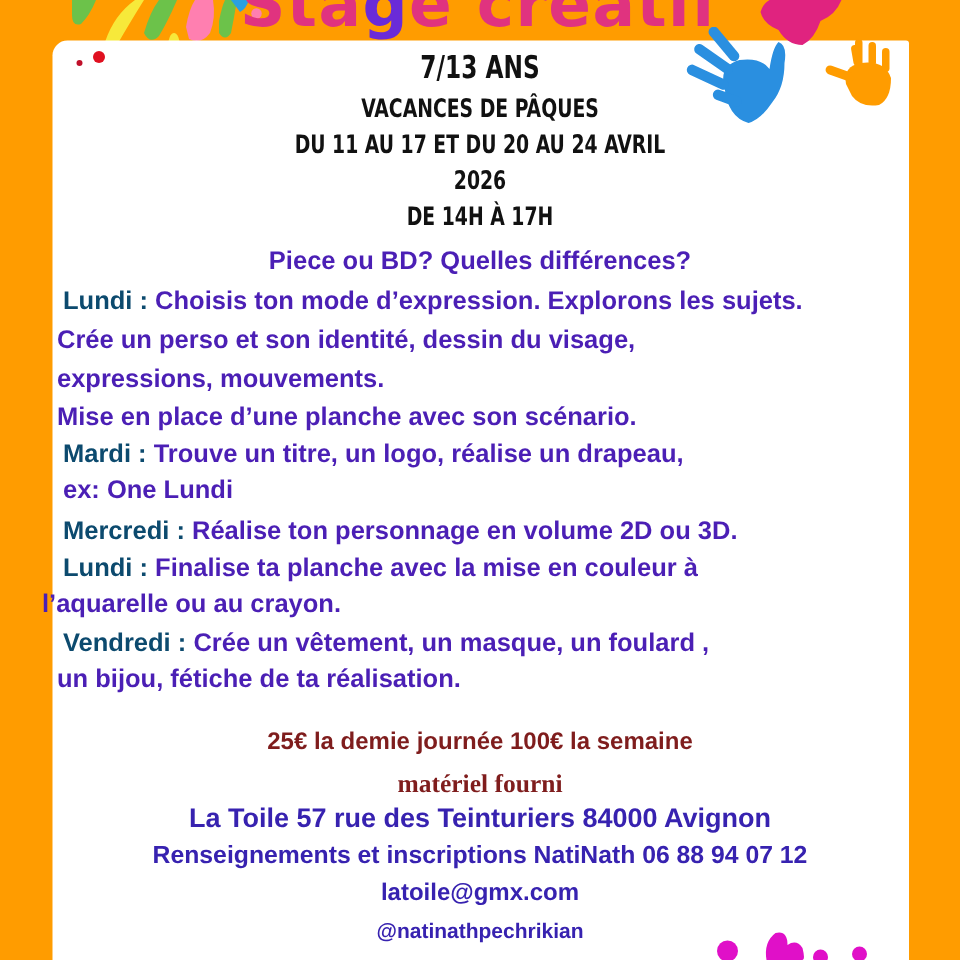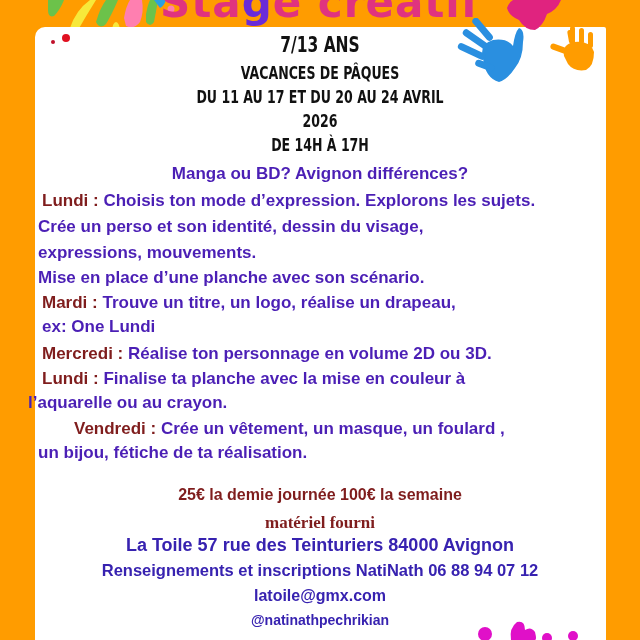--- a/index.html
+++ b/index.html
@@ -26,21 +26,21 @@
     .hdr.l3 { top: 87px; font-size: 17px; transform: scaleX(0.82); }
     .hdr.l4 { top: 111px; font-size: 17px; transform: scaleX(0.82); }
     .hdr.l5 { top: 135px; font-size: 17px; transform: scaleX(0.82); }
 
     .prog {
       position: absolute; left: 0; top: 162px; width: 640px;
       color: #4B1FB5; font-family: "Liberation Sans", sans-serif; font-weight: bold;
       font-size: 17px;
     }
     .prog .line { position: absolute; white-space: nowrap; }
-    .day { color: #7f1d1d; }
+    .day { color: #0c4a6e; }
     .price {
       position: absolute; left: 0; width: 640px; text-align: center; color: #7f1d1d;
       font-family: "Liberation Sans", sans-serif; font-weight: bold;
     }
     .contact {
       position: absolute; left: 0; width: 640px; text-align: center; color: #3722B0;
       font-family: "Liberation Sans", sans-serif; font-weight: bold;
     }
     svg.deco { position: absolute; }
   </style>
@@ -94,21 +94,21 @@
   </g>
 </svg>
 
 <div class="hdr l1">7/13 ANS</div>
 <div class="hdr l2">VACANCES DE PÂQUES</div>
 <div class="hdr l3">DU 11 AU 17 ET DU 20 AU 24 AVRIL</div>
 <div class="hdr l4">2026</div>
 <div class="hdr l5">DE 14H À 17H</div>
 
 <div class="prog">
-  <div class="line" style="left:0;width:640px;text-align:center;top:2px;">Manga ou BD? Avignon différences?</div>
+  <div class="line" style="left:0;width:640px;text-align:center;top:2px;">Piece ou BD? Quelles différences?</div>
 
   <div class="line" style="left:42px;top:29px;">
     <span class="day">Lundi :</span>
     <span>Choisis ton mode d’expression. Explorons les sujets.</span>
   </div>
   <div class="line" style="left:38px;top:55px;">Crée un perso et son identité, dessin du visage,</div>
   <div class="line" style="left:38px;top:81px;">expressions, mouvements.</div>
   <div class="line" style="left:38px;top:106px;">Mise en place d’une planche avec son scénario.</div>
 
   <div class="line" style="left:42px;top:131px;">
@@ -121,21 +121,21 @@
     <span class="day">Mercredi :</span>
     <span>Réalise ton personnage en volume 2D ou 3D.</span>
   </div>
 
   <div class="line" style="left:42px;top:207px;">
     <span class="day">Lundi :</span>
     <span>Finalise ta planche avec la mise en couleur à</span>
   </div>
   <div class="line" style="left:28px;top:231px;">l’aquarelle ou au crayon.</div>
 
-  <div class="line" style="left:42px;top:257px;margin-left:32px;">
+  <div class="line" style="left:42px;top:257px;">
     <span class="day">Vendredi :</span>
     <span>Crée un vêtement, un masque, un foulard ,</span>
   </div>
   <div class="line" style="left:38px;top:281px;">un bijou, fétiche de ta réalisation.</div>
 </div>
 
 <div class="price" style="top:486px;font-size:16px;">25€ la demie journée 100€ la semaine</div>
 <div class="price" style="top:513px;font-size:17px;font-family:Liberation Serif, serif;">matériel fourni</div>
 
 <div class="contact" style="top:535px;font-size:18px;">La Toile 57 rue des Teinturiers 84000 Avignon</div>

